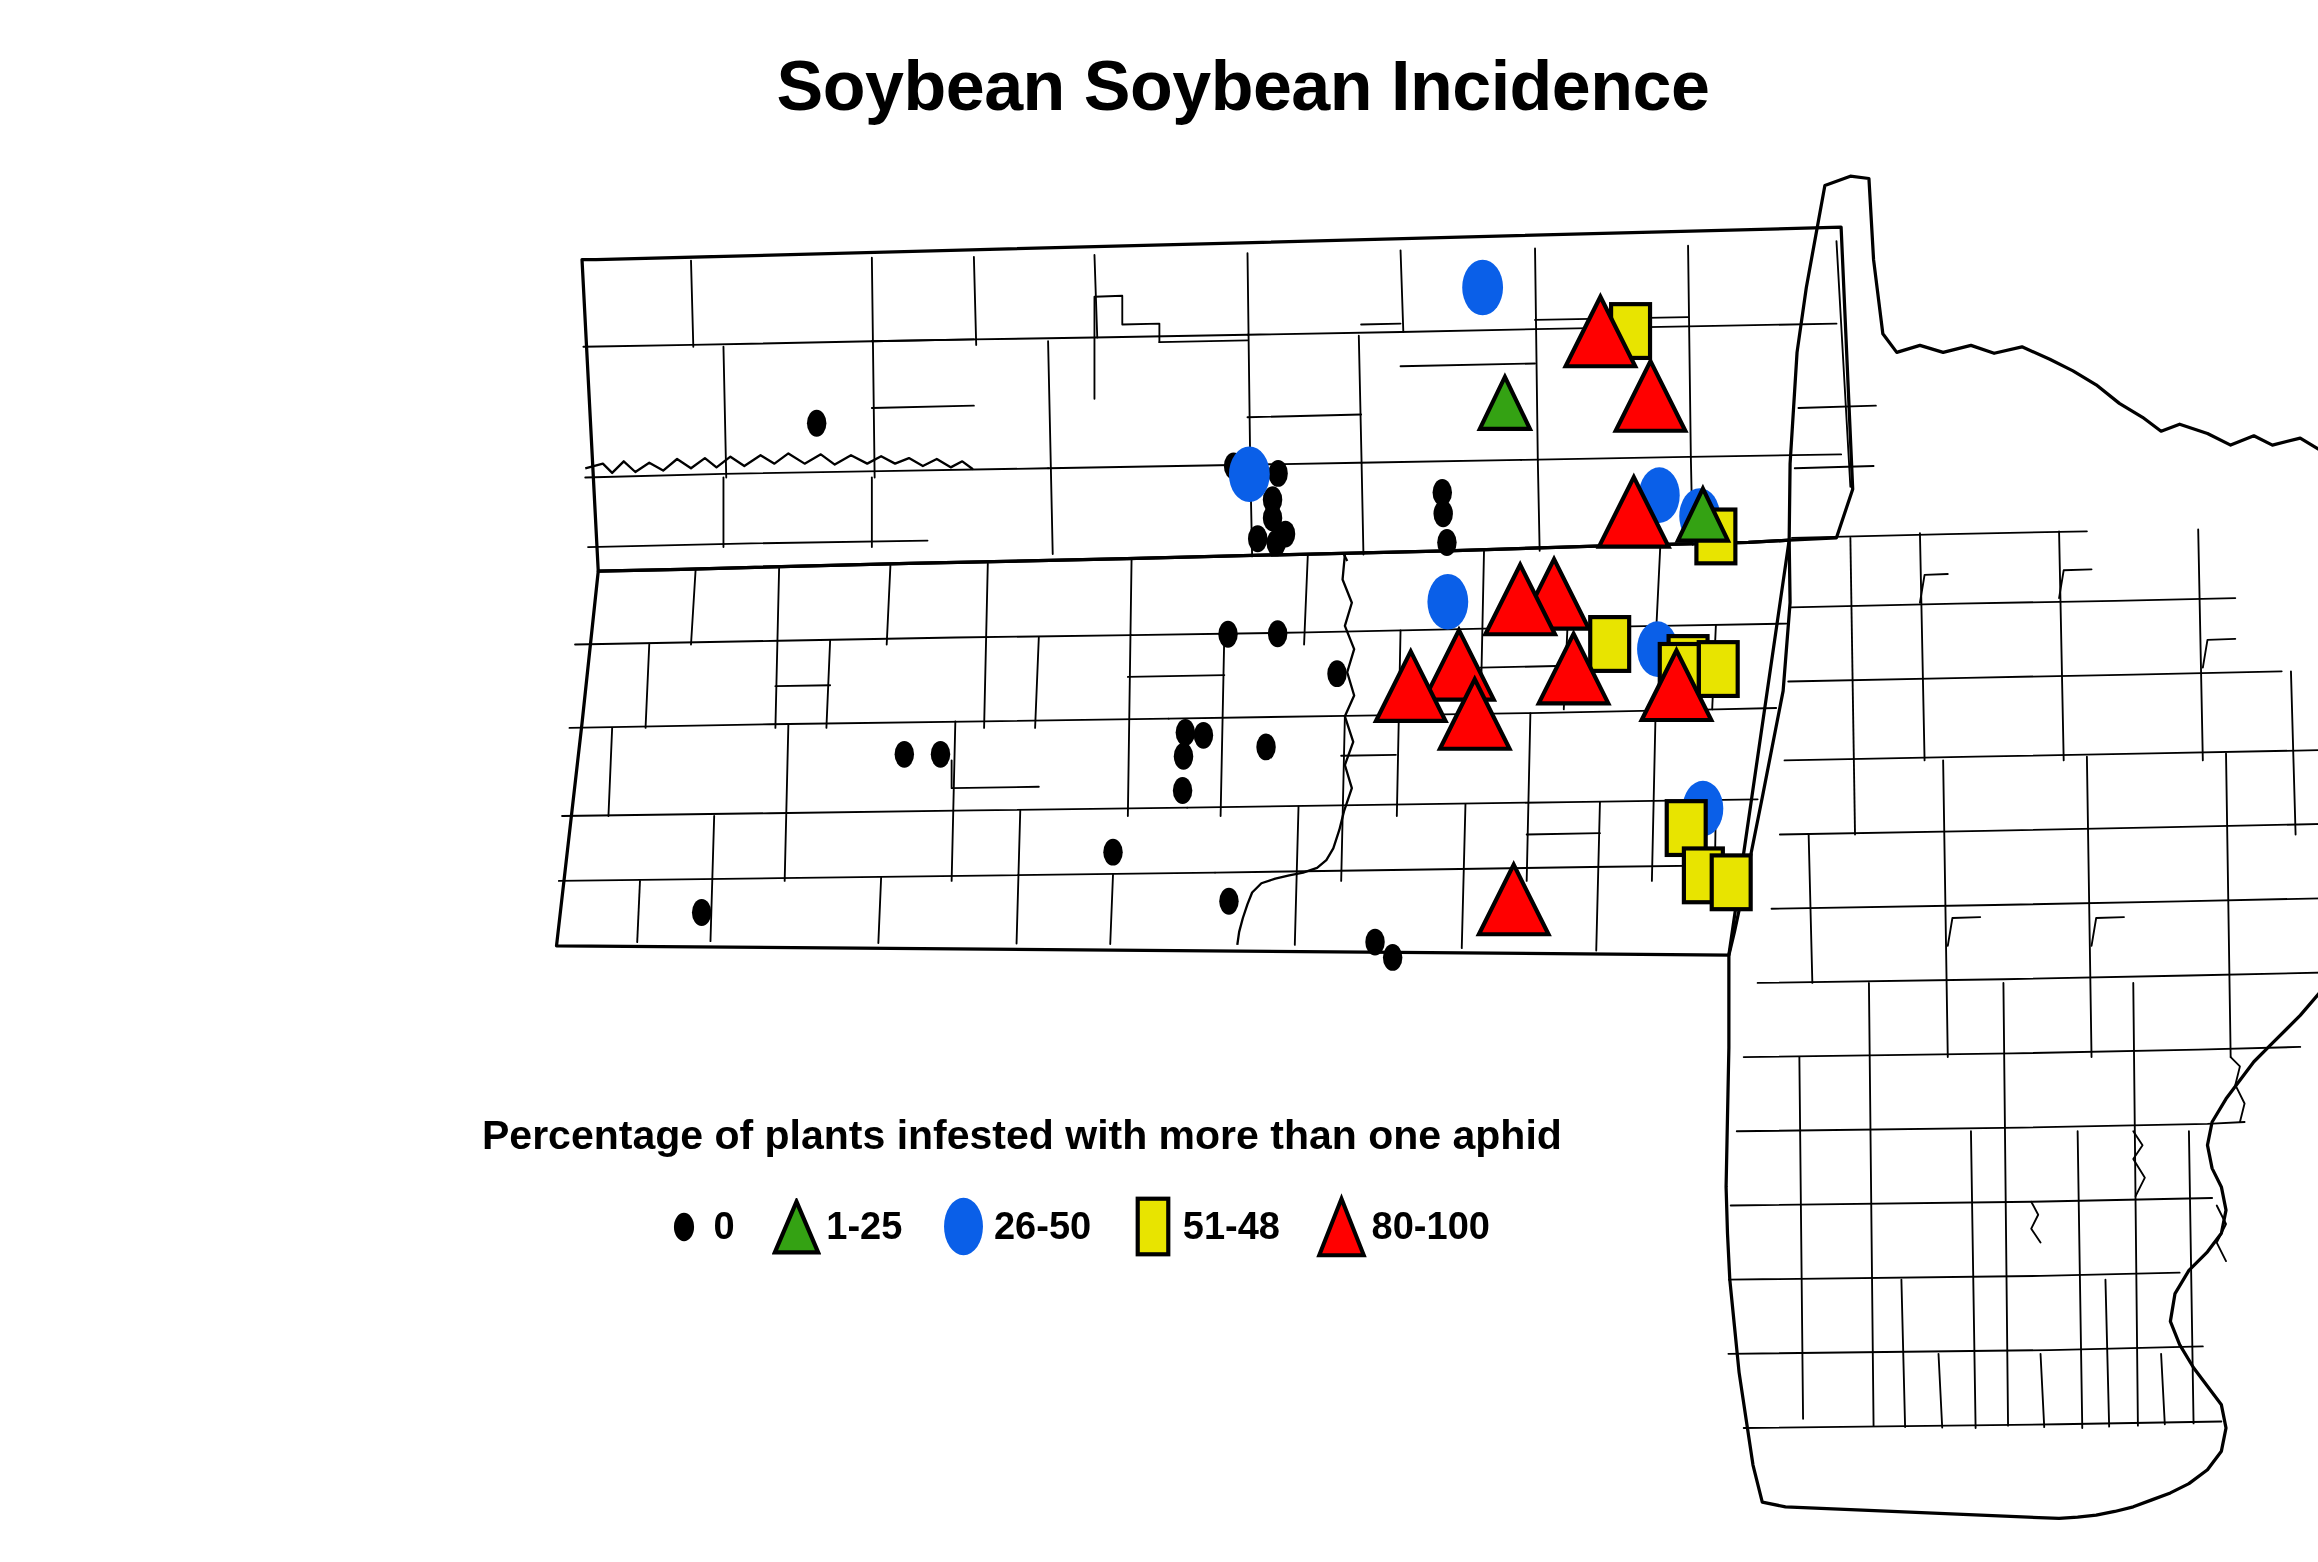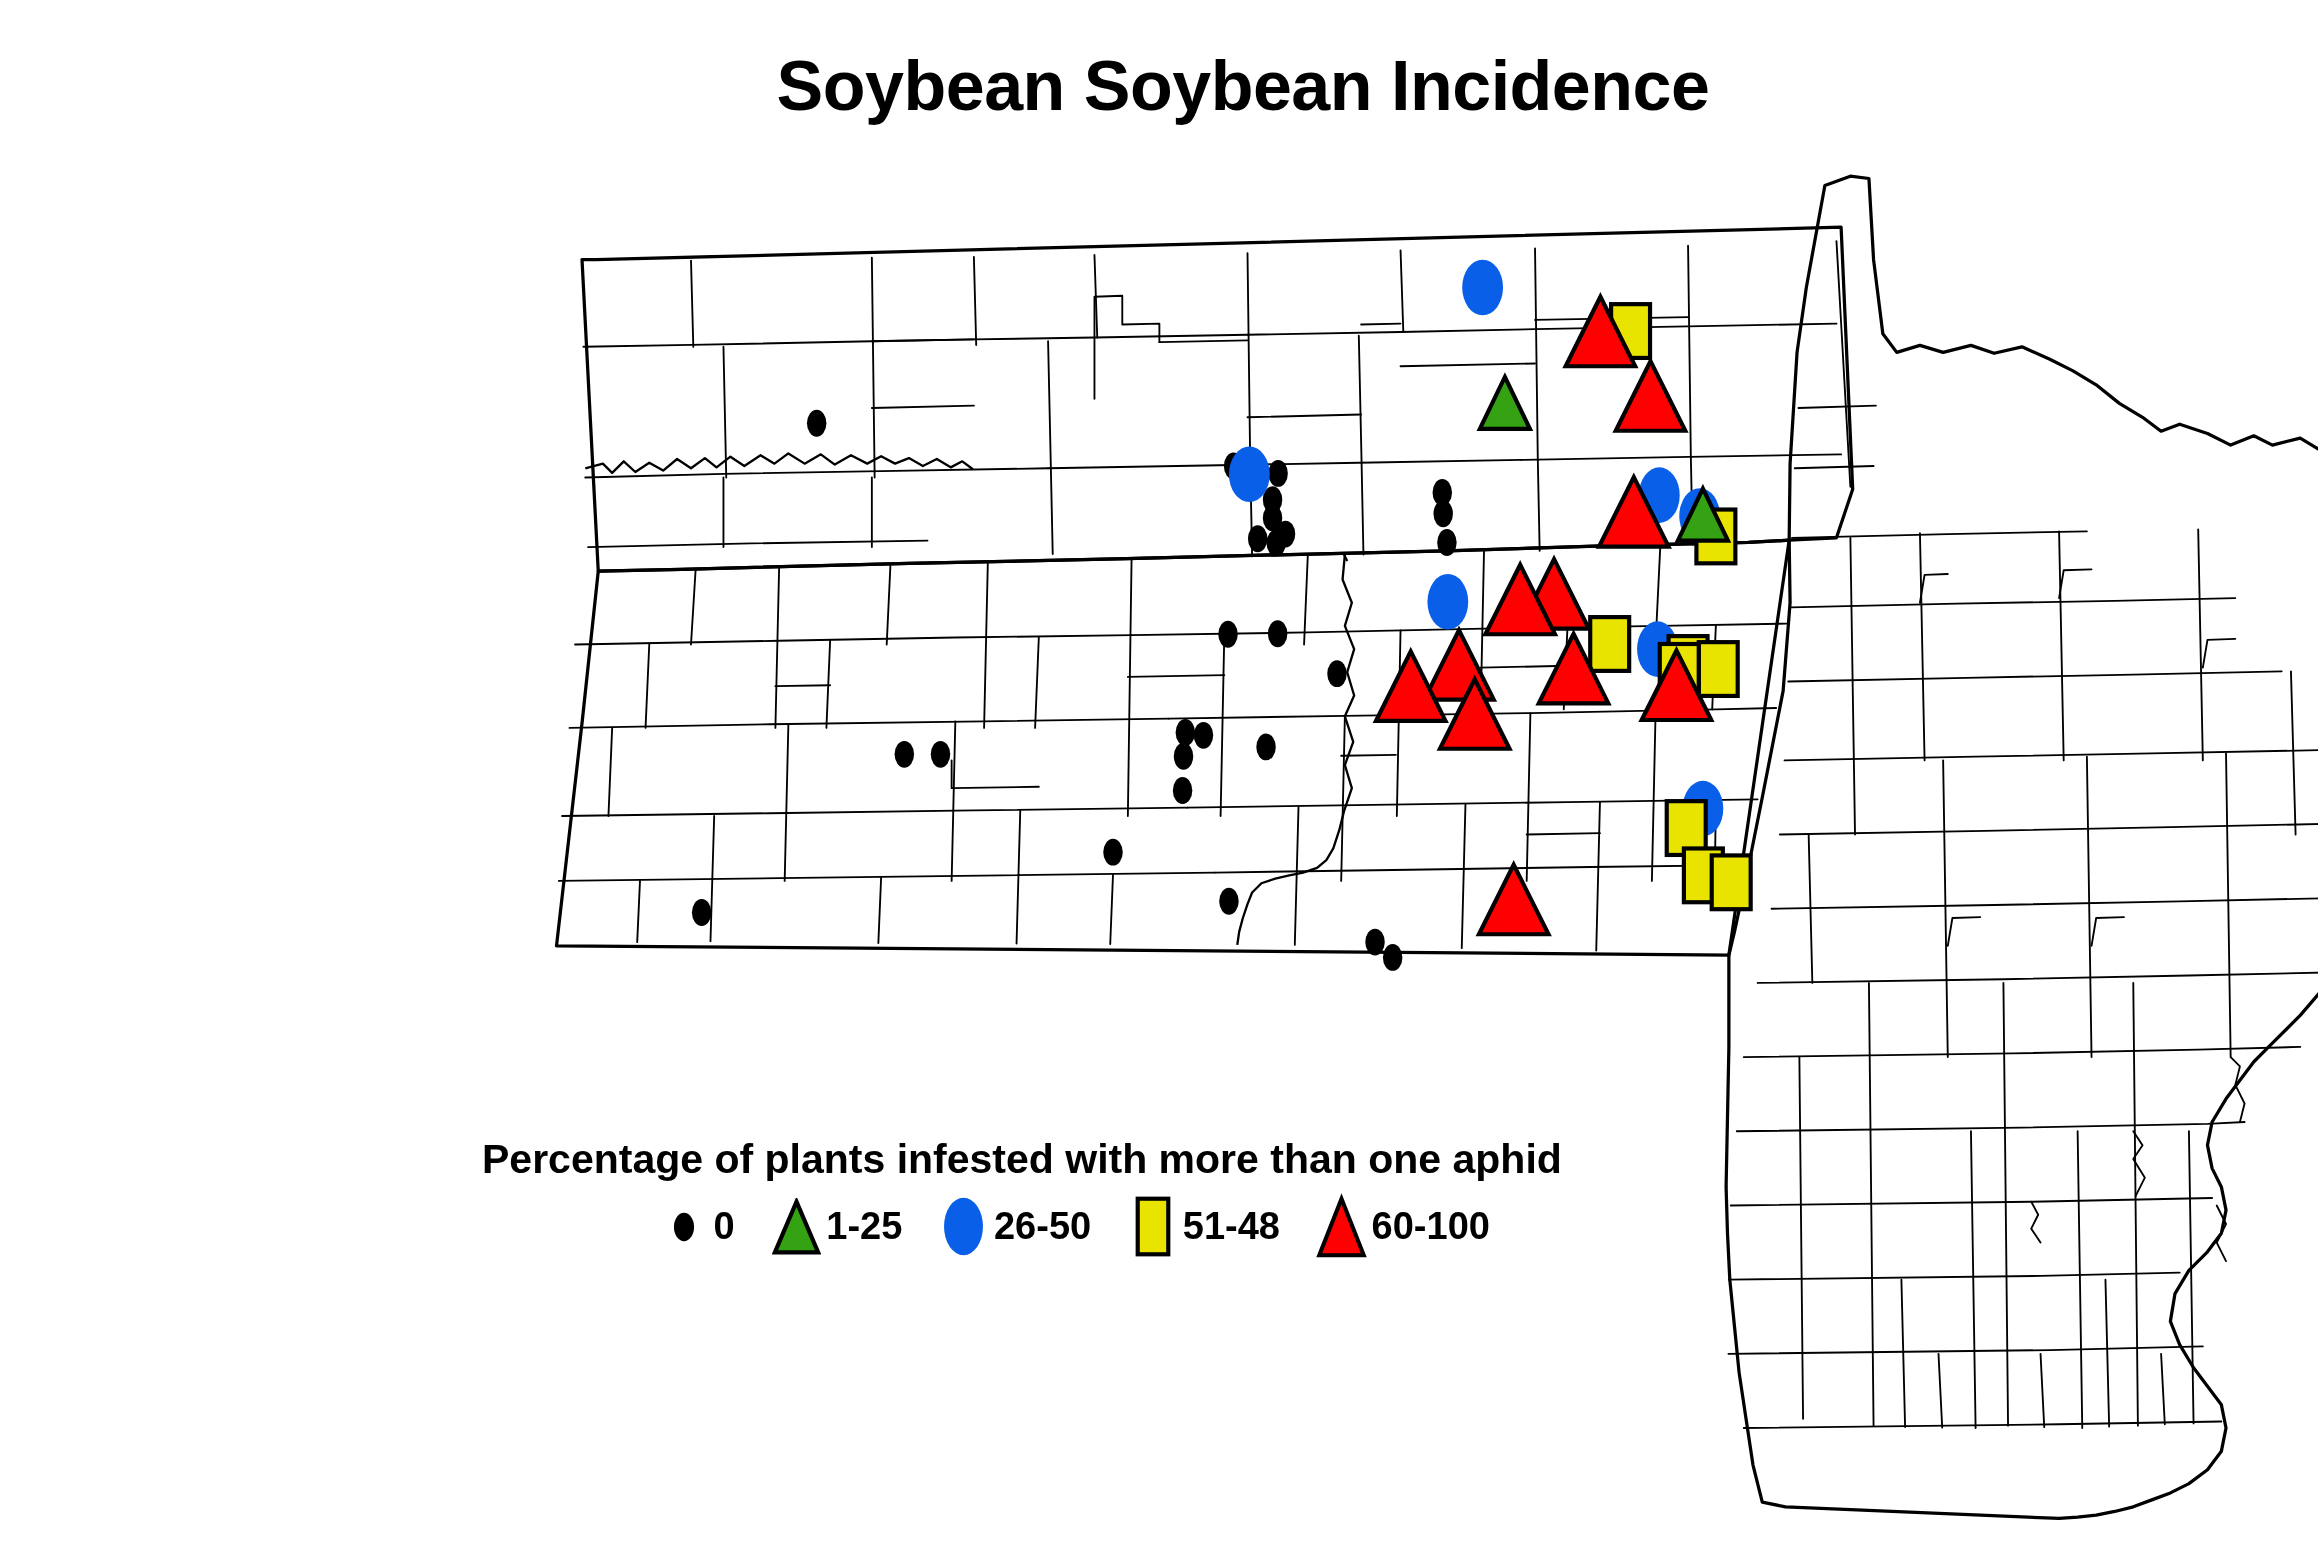--- a/index.html
+++ b/index.html
@@ -43,21 +43,21 @@
     font-weight: bold;
     color: #000000;
     line-height: 1;
     white-space: nowrap;
     font-family: "Liberation Sans", sans-serif;
   }
   
   #legend-title {
     position: absolute;
     left: 482px;
-    top: 1136px;
+    top: 1112px;
     font-size: 41px;
     font-weight: bold;
     color: #000000;
     white-space: nowrap;
     font-family: "Liberation Sans", sans-serif;
   }
   #legend-row {
     position: absolute;
     left: 658px;
     top: 1201px;
@@ -409,19 +409,19 @@
       </span>
       <span class="legend-label">51-48</span>
     </div>
 
     <div class="legend-item">
       <span class="legend-swatch">
         <svg class="sym" width="58" height="72" viewBox="0 0 126 156">
           <polygon points="63,8 118,148 8,148" fill="#ff0000" stroke="#000000" stroke-width="10"></polygon>
         </svg>
       </span>
-      <span class="legend-label">60-100</span>
+      <span class="legend-label">80-100</span>
     </div>
 
   </div>
 
 </div>
 
 
 </body></html>

